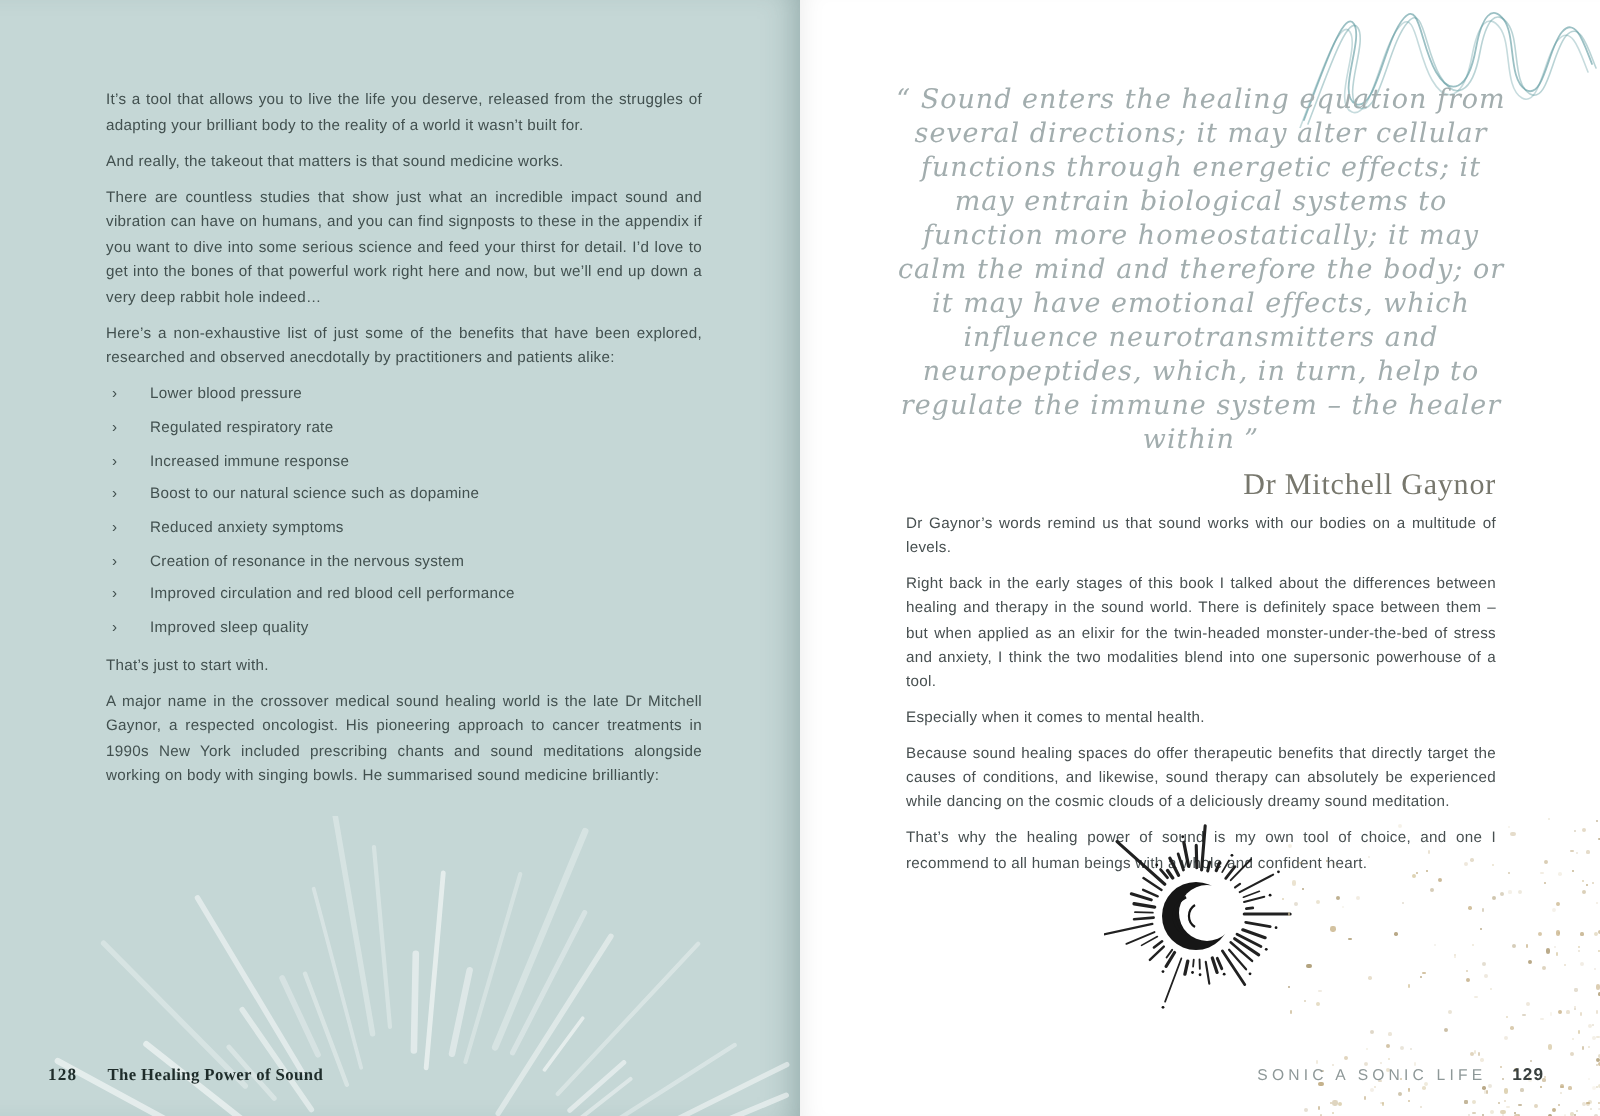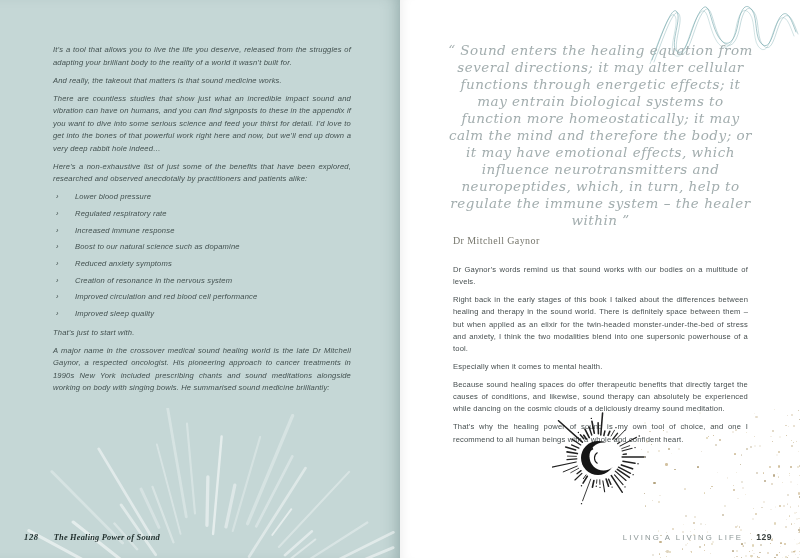--- a/index.html
+++ b/index.html
@@ -5,21 +5,21 @@
   * { box-sizing: border-box; }
   html,body { margin:0; padding:0; }
   body { width:800px; height:558px; overflow:hidden; background:#fff; }
 
   .spread { position:relative; width:800px; height:558px; display:flex;
             font-family:"Liberation Sans", sans-serif; }
 
   
   .page-left { position:relative; width:400px; height:558px; background:#c5d7d6;
                overflow:hidden;
-               box-shadow: inset -12px 0 16px -10px rgba(60,95,95,.38); font-style: italic; }
+               box-shadow: inset -12px 0 16px -10px rgba(60,95,95,.38); }
   .content-left { position:absolute; left:53px; top:44px; width:298px;
                   font-size:7.6px; line-height:12.55px; letter-spacing:.15px;
                   color:#42504f; text-align:justify; }
   .content-left p { margin:0 0 5.5px; }
   ul.benefits { list-style:none; margin:2px 0 6px; padding:0; }
   ul.benefits li { display:flex; margin-bottom:4.1px; text-align:left; }
   ul.benefits .marker { flex:none; width:22px; padding-left:3px; }
 
   .sunburst { position:absolute; left:0; bottom:0; width:400px; height:150px;
               pointer-events:none; }
@@ -31,22 +31,22 @@
   .footer-left .btitle{ font-size:8.4px; font-weight:700; letter-spacing:.2px; }
 
   
   .page-right { position:relative; width:400px; height:558px; background:#ffffff;
                 overflow:hidden;
                 box-shadow: inset 10px 0 12px -9px rgba(0,0,0,.08); }
   .content-right { position:absolute; left:53px; top:42px; width:295px; }
   .quote { margin:0 -8px 0; font-family:"DejaVu Serif", serif; font-style:italic;
            font-size:13.5px; line-height:17px; letter-spacing:.5px;
            color:#a2adae; text-align:center; }
-  .attribution { margin:6px 0 18px; text-align:left;
-                 font-family:"Liberation Serif", serif; font-size:10px;
+  .attribution { margin:6px 0 4px; text-align:right;
+                 font-family:"Liberation Serif", serif; font-size:15px;
                  letter-spacing:.4px; color:#77776d; }
   .content-right p { margin:0 0 5.5px; font-size:7.6px; line-height:12.3px;
                      letter-spacing:.15px; color:#474f50; text-align:justify; }
 
   .swirl { position:absolute; right:0; top:0; width:152px; height:64px;
            pointer-events:none; }
   .moon { position:absolute; left:152px; top:412px; width:96px; height:96px;
           pointer-events:none; }
   .speckles { position:absolute; right:0; bottom:0; width:160px; height:150px;
               pointer-events:none; }
@@ -465,17 +465,17 @@
         <span style="left: 131.5px; top: 129.7px; width: 1.7px; height: 1.7px; background: rgb(201, 180, 139); opacity: 0.57;"></span>
         <span style="left: 151.2px; top: 142.9px; width: 1.9px; height: 1.9px; background: rgb(184, 161, 115); opacity: 0.28;"></span>
         <span style="left: 52.8px; top: 125.9px; width: 2.2px; height: 2.2px; background: rgb(216, 202, 166); opacity: 0.52;"></span>
         <span style="left: 110.7px; top: 130.5px; width: 1.6px; height: 1.6px; background: rgb(165, 145, 102); opacity: 0.58;"></span>
         <span style="left: 63.9px; top: 136px; width: 1.6px; height: 1.6px; background: rgb(201, 180, 139); opacity: 0.71;"></span>
         <span style="left: 148.3px; top: 146.9px; width: 0.8px; height: 0.8px; background: rgb(184, 161, 115); opacity: 0.39;"></span>
         <span style="left: 146.2px; top: 110.9px; width: 1px; height: 1px; background: rgb(216, 202, 166); opacity: 0.41;"></span>
       </div>
 
     <footer class="footer-right">
-      <span class="ctitle">LIVING A LIVING LIFE</span>
+      <span class="ctitle">SONIC A SONIC LIFE</span>
       <span class="pnum">129</span>
     </footer>
   </section>
 </div>
 
 </body></html>

